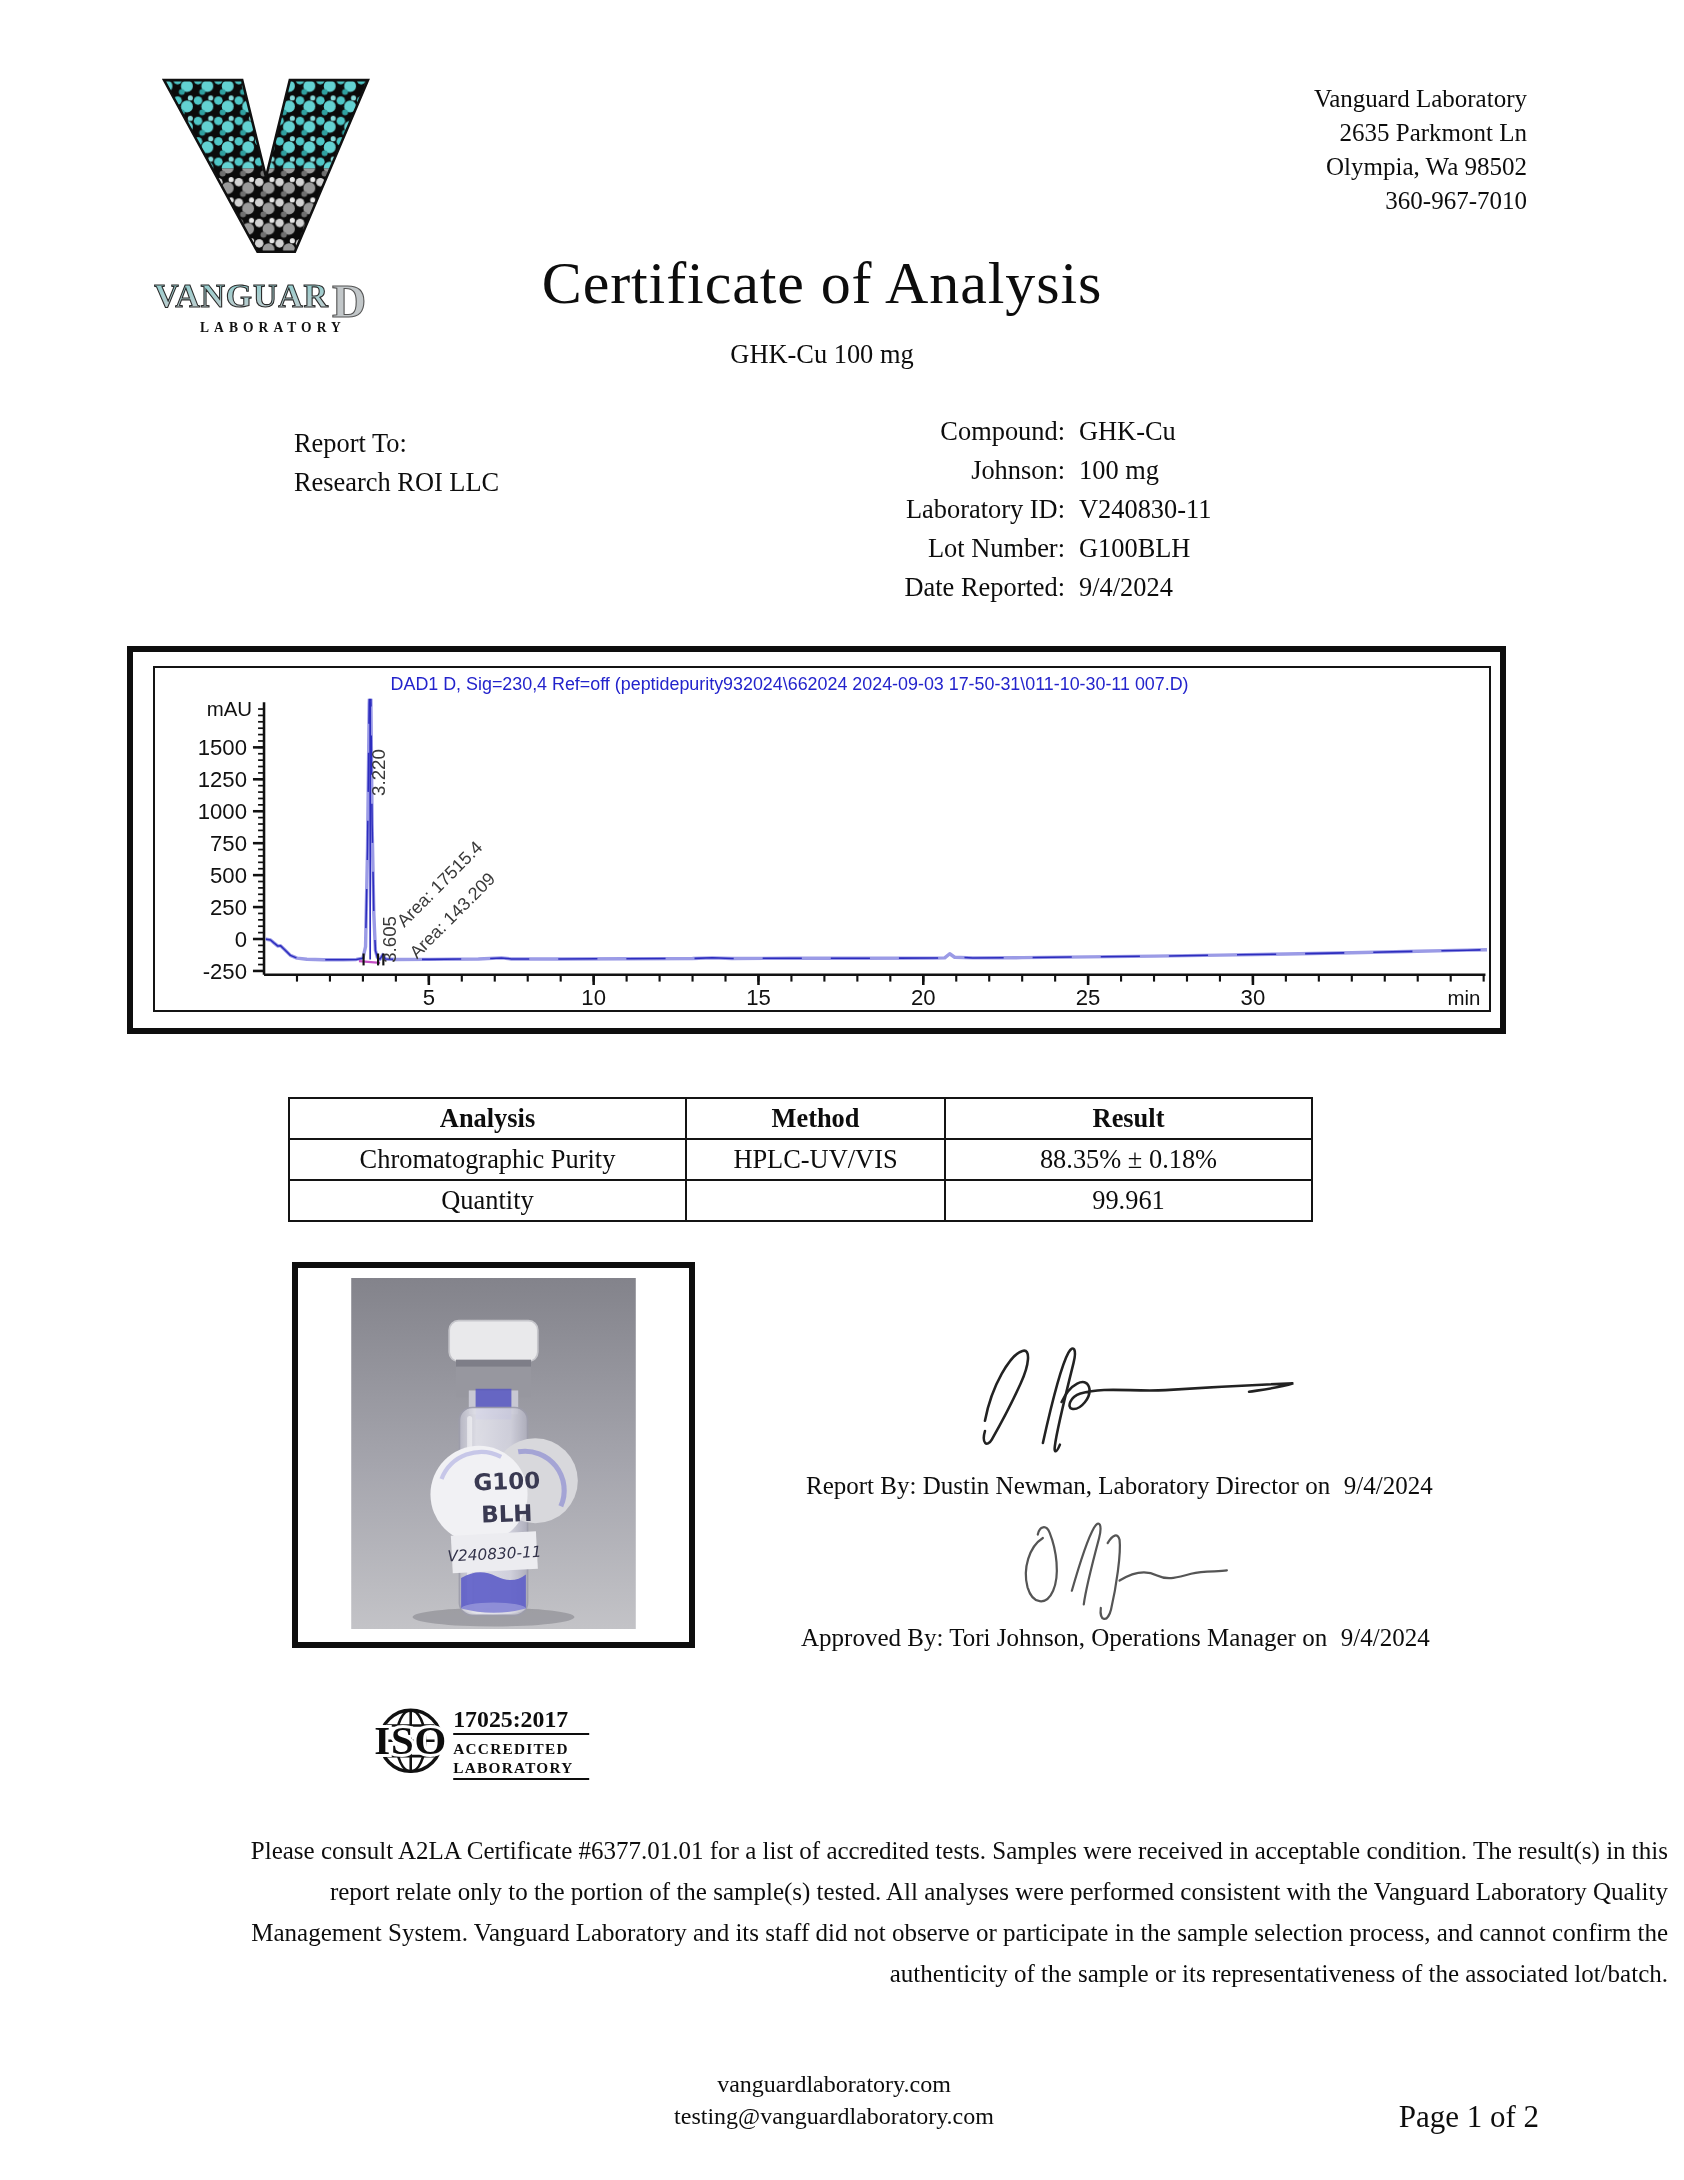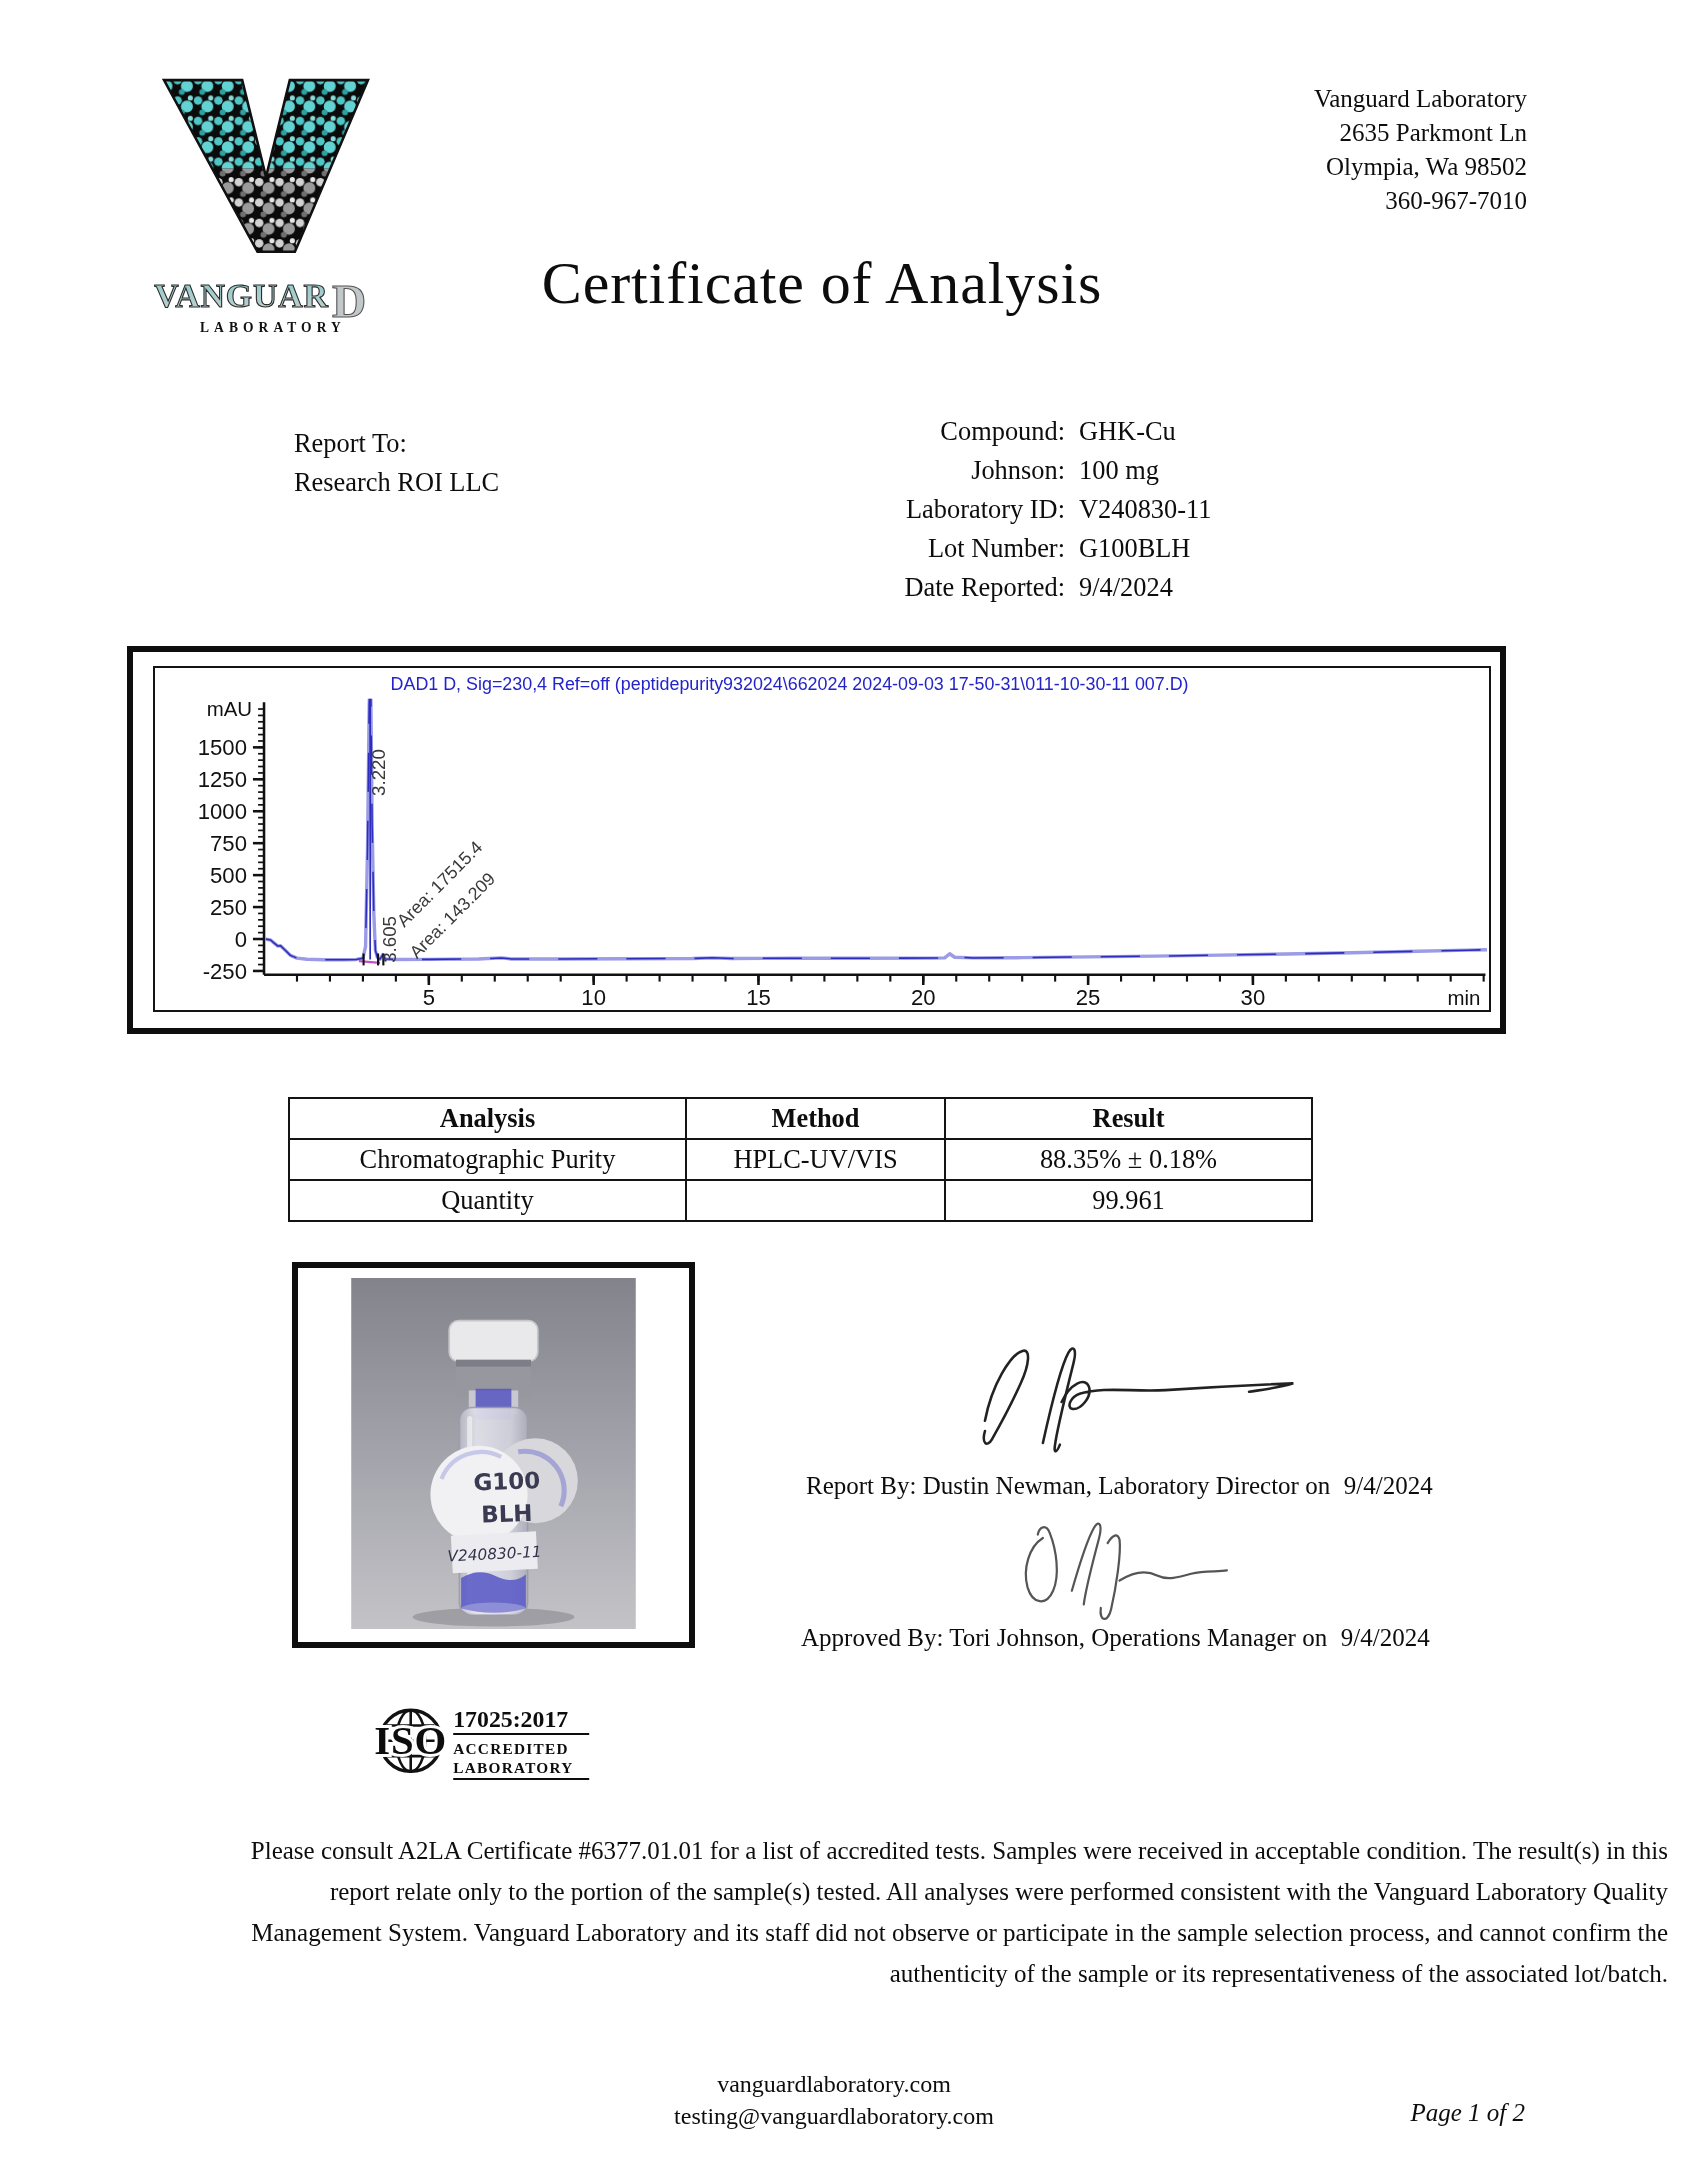--- a/index.html
+++ b/index.html
@@ -43,21 +43,21 @@
   .sigdate{display:inline-block;margin-left:13.6px;}
 
   
   .iso{left:375px;top:1698px;}
 
   
   .disclaimer{left:0;top:1830px;width:1668px;text-align:right;font-size:25px;line-height:41px;}
 
   
   .footer-center{left:0;top:2068px;width:1668px;text-align:center;font-size:24px;line-height:32px;}
-  .page-num{right:160px;top:2099px;font-size:25px;font-style:italic;}
+  .page-num{right:146px;top:2099px;font-size:31px;}
 </style>
 </head>
 <body>
 
 <div class="page">
 
   <div class="abs logo">
     <svg width="228" height="204" viewBox="0 0 268 240">
       <defs>
         <pattern id="dotsT" width="24" height="24" patternUnits="userSpaceOnUse">
@@ -95,20 +95,21 @@
   </div>
 
   <div class="abs address">
     <div>Vanguard Laboratory</div>
     <div>2635 Parkmont Ln</div>
     <div>Olympia, Wa 98502</div>
     <div>360-967-7010</div>
   </div>
 
   <div class="abs title">Certificate of Analysis</div>
+  <div class="abs subtitle">GHK-Cu 100 mg</div>
 
   <div class="abs report-to">
     <div>Report To:</div>
     <div>Research ROI LLC</div>
   </div>
   <div class="abs fields">
     <div class="frow">
         <span class="flabel">Compound:</span>
         <span class="fvalue">GHK-Cu</span>
       </div>

